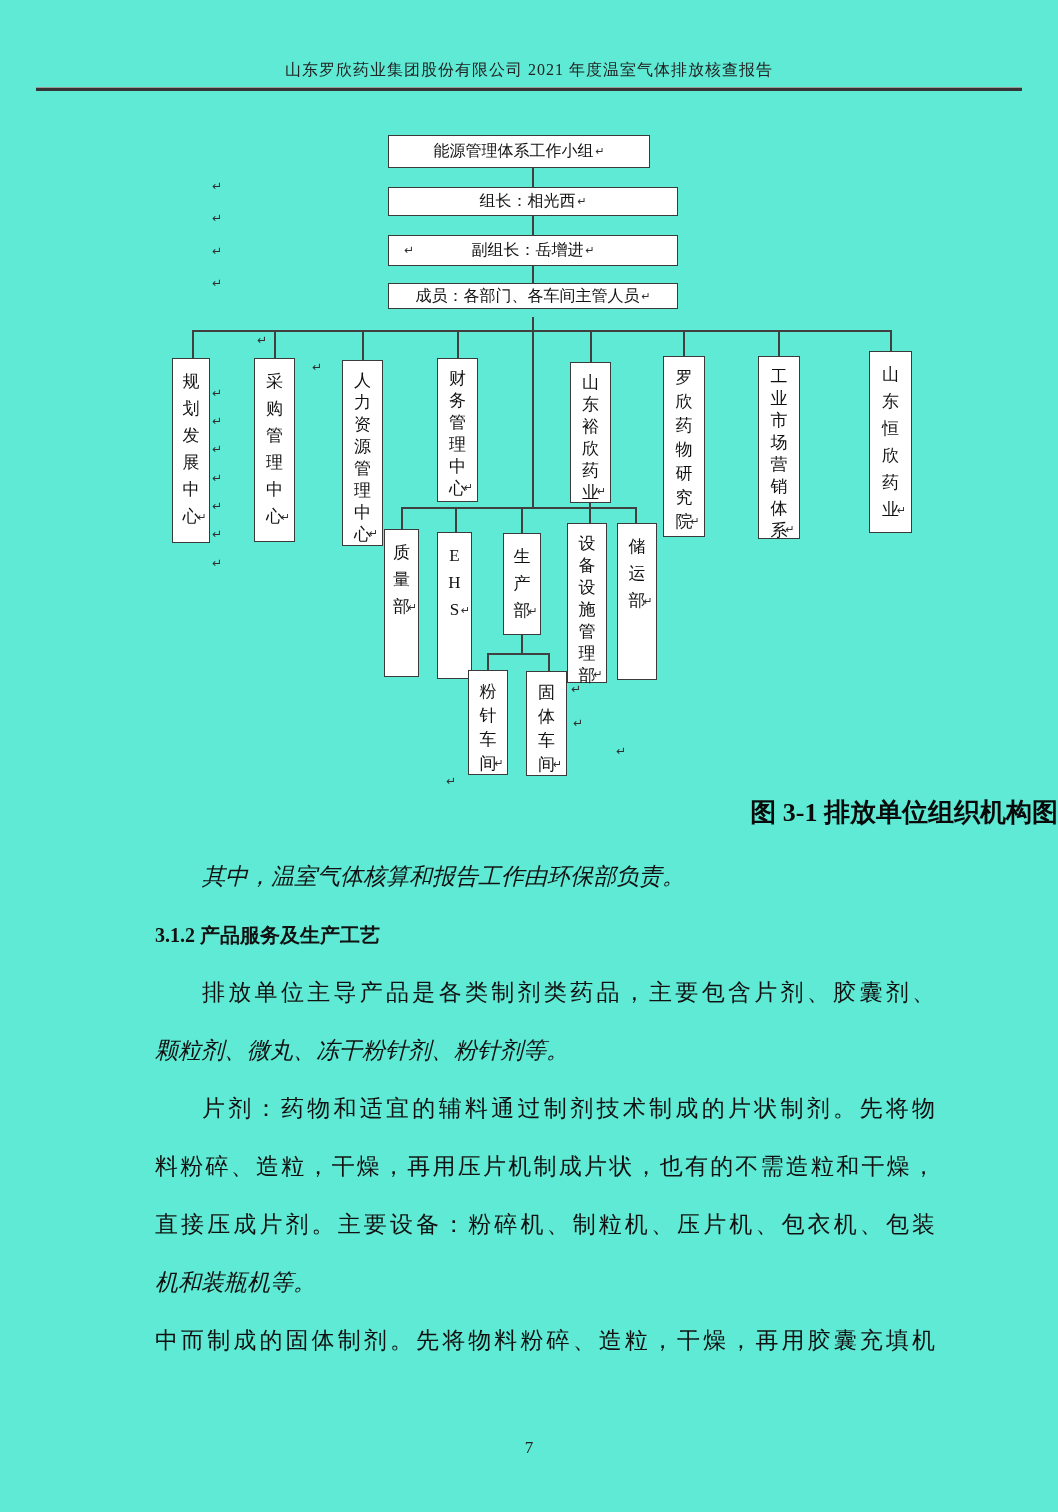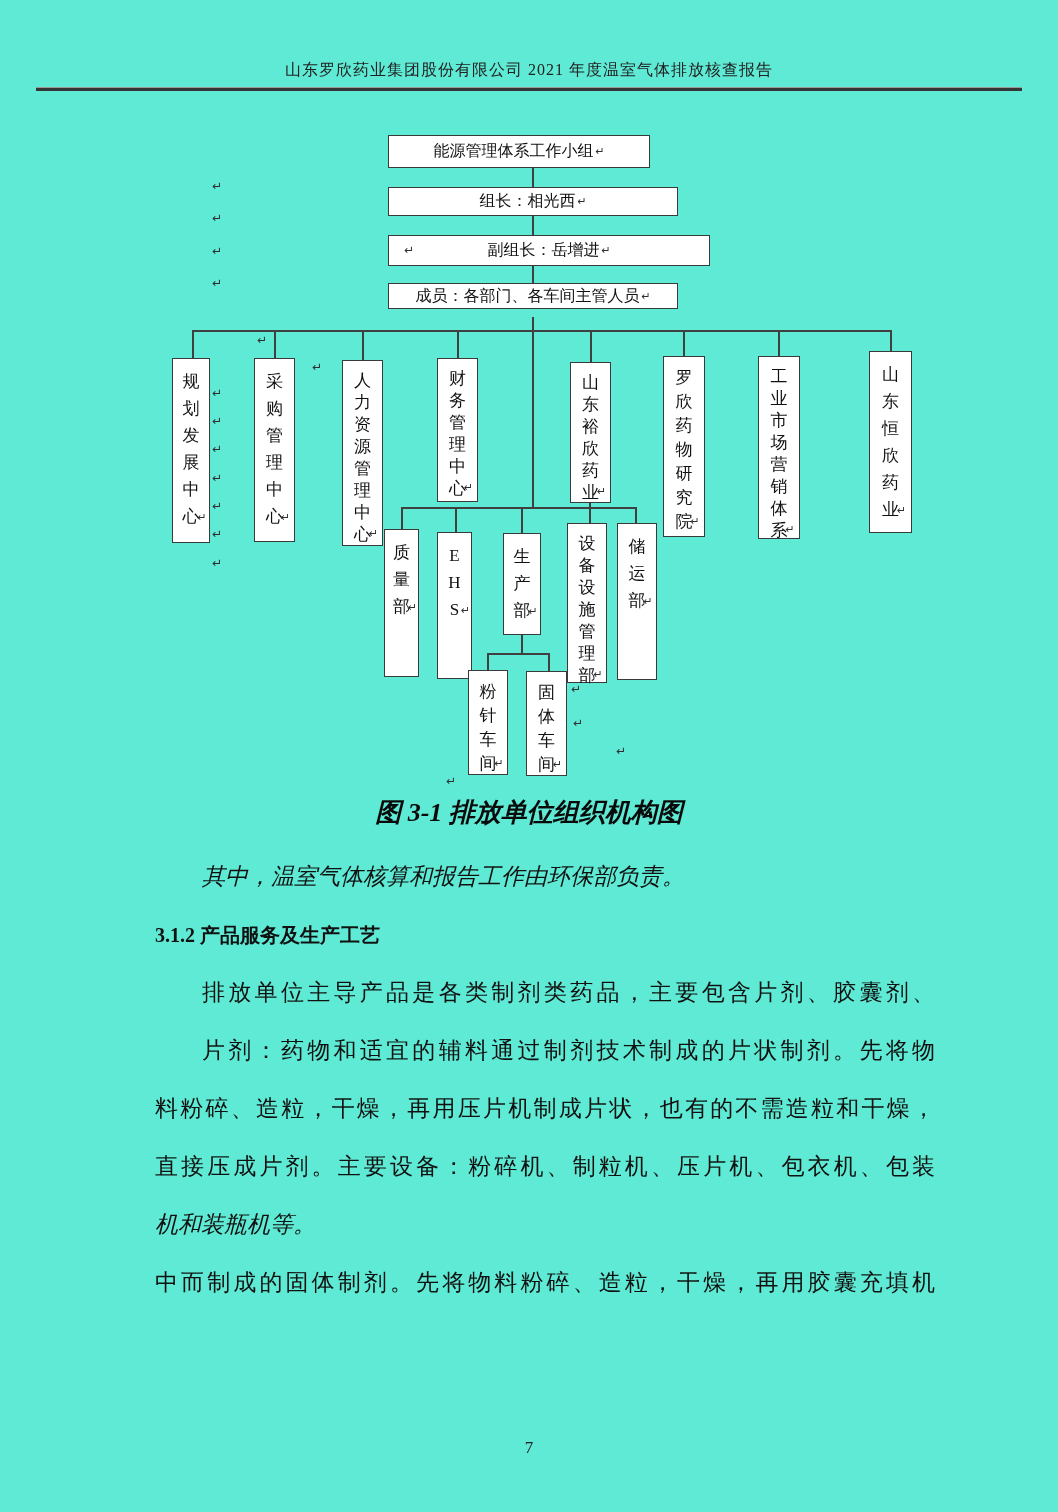--- a/index.html
+++ b/index.html
@@ -17,22 +17,22 @@
         font-size:17px;color:#111;z-index:2;}
   .vbox span{display:block;height:var(--p);line-height:var(--p);}
   .p22{--p:22px}.p24{--p:24px}.p27{--p:27px}
   .vbox .pmark{height:0;line-height:0;font-size:11px;transform:translate(11px,-12px);}
   .pmark,.pmark-h,.fmark{color:#2f2f2f;font-family:"DejaVu Sans",sans-serif;}
   .pmark-h{font-size:11px;margin-left:2px;}
   .fmark{position:absolute;font-size:12px;z-index:3;}
   
   .hl{position:absolute;height:1.5px;background:#404040;z-index:1;}
   .vl{position:absolute;width:1.5px;background:#404040;z-index:1;}
-  .caption{position:absolute;top:795px;left:0;width:100%;text-align:center;
-           font-weight:bold;font-size:26px;color:#0a0a0a;font-style:italic;}
+  .caption{position:absolute;top:795px;left:0;width:100%;text-align:right;
+           font-weight:bold;font-size:26px;color:#0a0a0a;}
   .textblock{position:absolute;left:155px;top:848px;width:780px;font-size:23px;color:#111;}
   .tline{height:58px;line-height:58px;white-space:nowrap;}
   .wrap{white-space:normal;font-style:italic;}
   .ind{text-indent:47px;}
   .just{text-align:justify;text-align-last:justify;white-space:normal;}
   .heading{font-weight:bold;font-size:20px;}
   .pageno{position:absolute;top:1438px;left:0;width:100%;text-align:center;
           font-size:17px;color:#222;}
 </style>
 </head>
@@ -46,21 +46,21 @@
   <div>
 
     <div class="hbox" style="left:388px;top:135px;width:262px;height:33px">
       <span>能源管理体系工作小组</span>
         <span class="pmark-h">↵</span>
     </div>
     <div class="hbox" style="left:388px;top:187px;width:290px;height:29px">
       <span>组长：相光西</span>
         <span class="pmark-h">↵</span>
     </div>
-    <div class="hbox" style="left:388px;top:235px;width:322px;height:31px">
+    <div class="hbox" style="left:388px;top:235px;width:290px;height:31px">
       <span>副组长：岳增进</span>
         <span class="pmark-h">↵</span>
     </div>
     <div class="hbox" style="left:388px;top:283px;width:290px;height:26px">
       <span>成员：各部门、各车间主管人员</span>
         <span class="pmark-h">↵</span>
     </div>
 
     <div class="vl" style="left:532px;top:168px;height:19px"></div>
     <div class="vl" style="left:532px;top:216px;height:19px"></div>
@@ -234,20 +234,21 @@
     <span class="fmark" style="left:616px;top:744px">↵</span>
     <span class="fmark" style="left:446px;top:774px">↵</span>
   </div>
 
   <div class="caption">图 3-1  排放单位组织机构图</div>
 
   <div class="textblock">
     <div class="tline ind wrap">其中，温室气体核算和报告工作由环保部负责。</div>
     <div class="tline heading">3.1.2 产品服务及生产工艺</div>
     <div class="tline ind just">排放单位主导产品是各类制剂类药品，主要包含片剂、胶囊剂、</div>
+    <div class="tline wrap">颗粒剂、微丸、冻干粉针剂、粉针剂等。</div>
     <div class="tline ind just">片剂：药物和适宜的辅料通过制剂技术制成的片状制剂。先将物</div>
     <div class="tline just">料粉碎、造粒，干燥，再用压片机制成片状，也有的不需造粒和干燥，</div>
     <div class="tline just">直接压成片剂。主要设备：粉碎机、制粒机、压片机、包衣机、包装</div>
     <div class="tline wrap">机和装瓶机等。</div>
     <div class="tline just">中而制成的固体制剂。先将物料粉碎、造粒，干燥，再用胶囊充填机</div>
   </div>
 
   <div class="pageno">7</div>
 
 </div>

